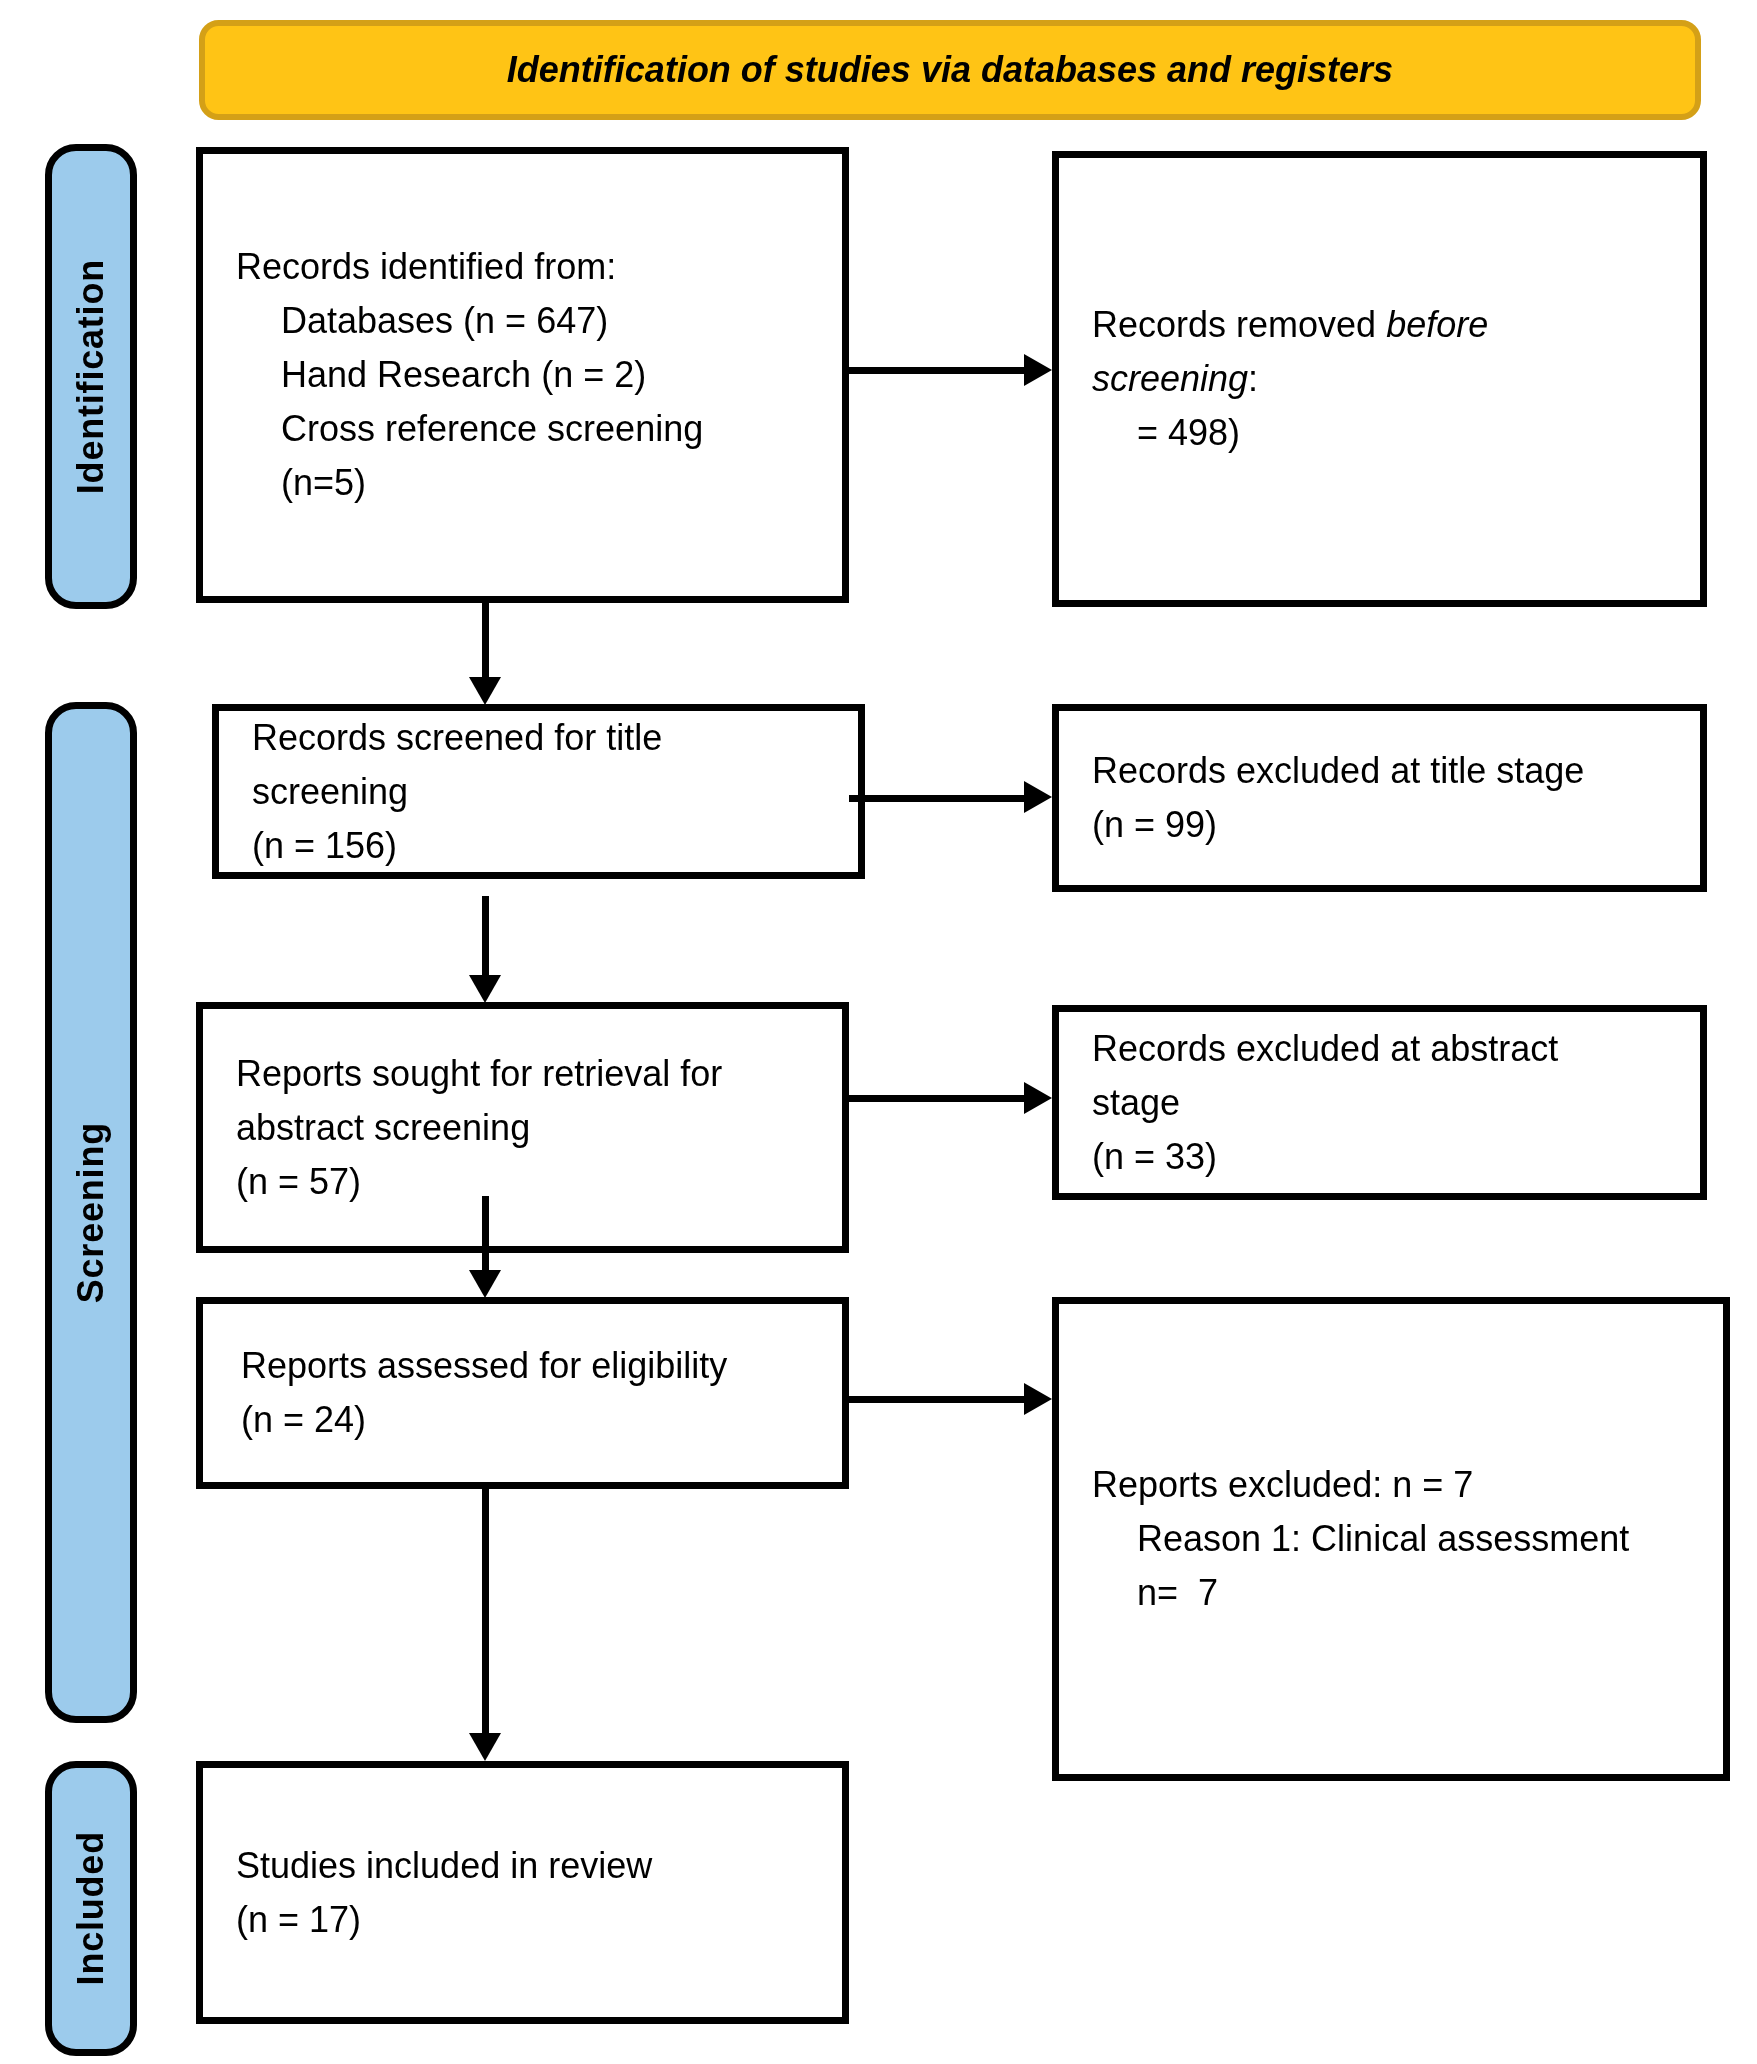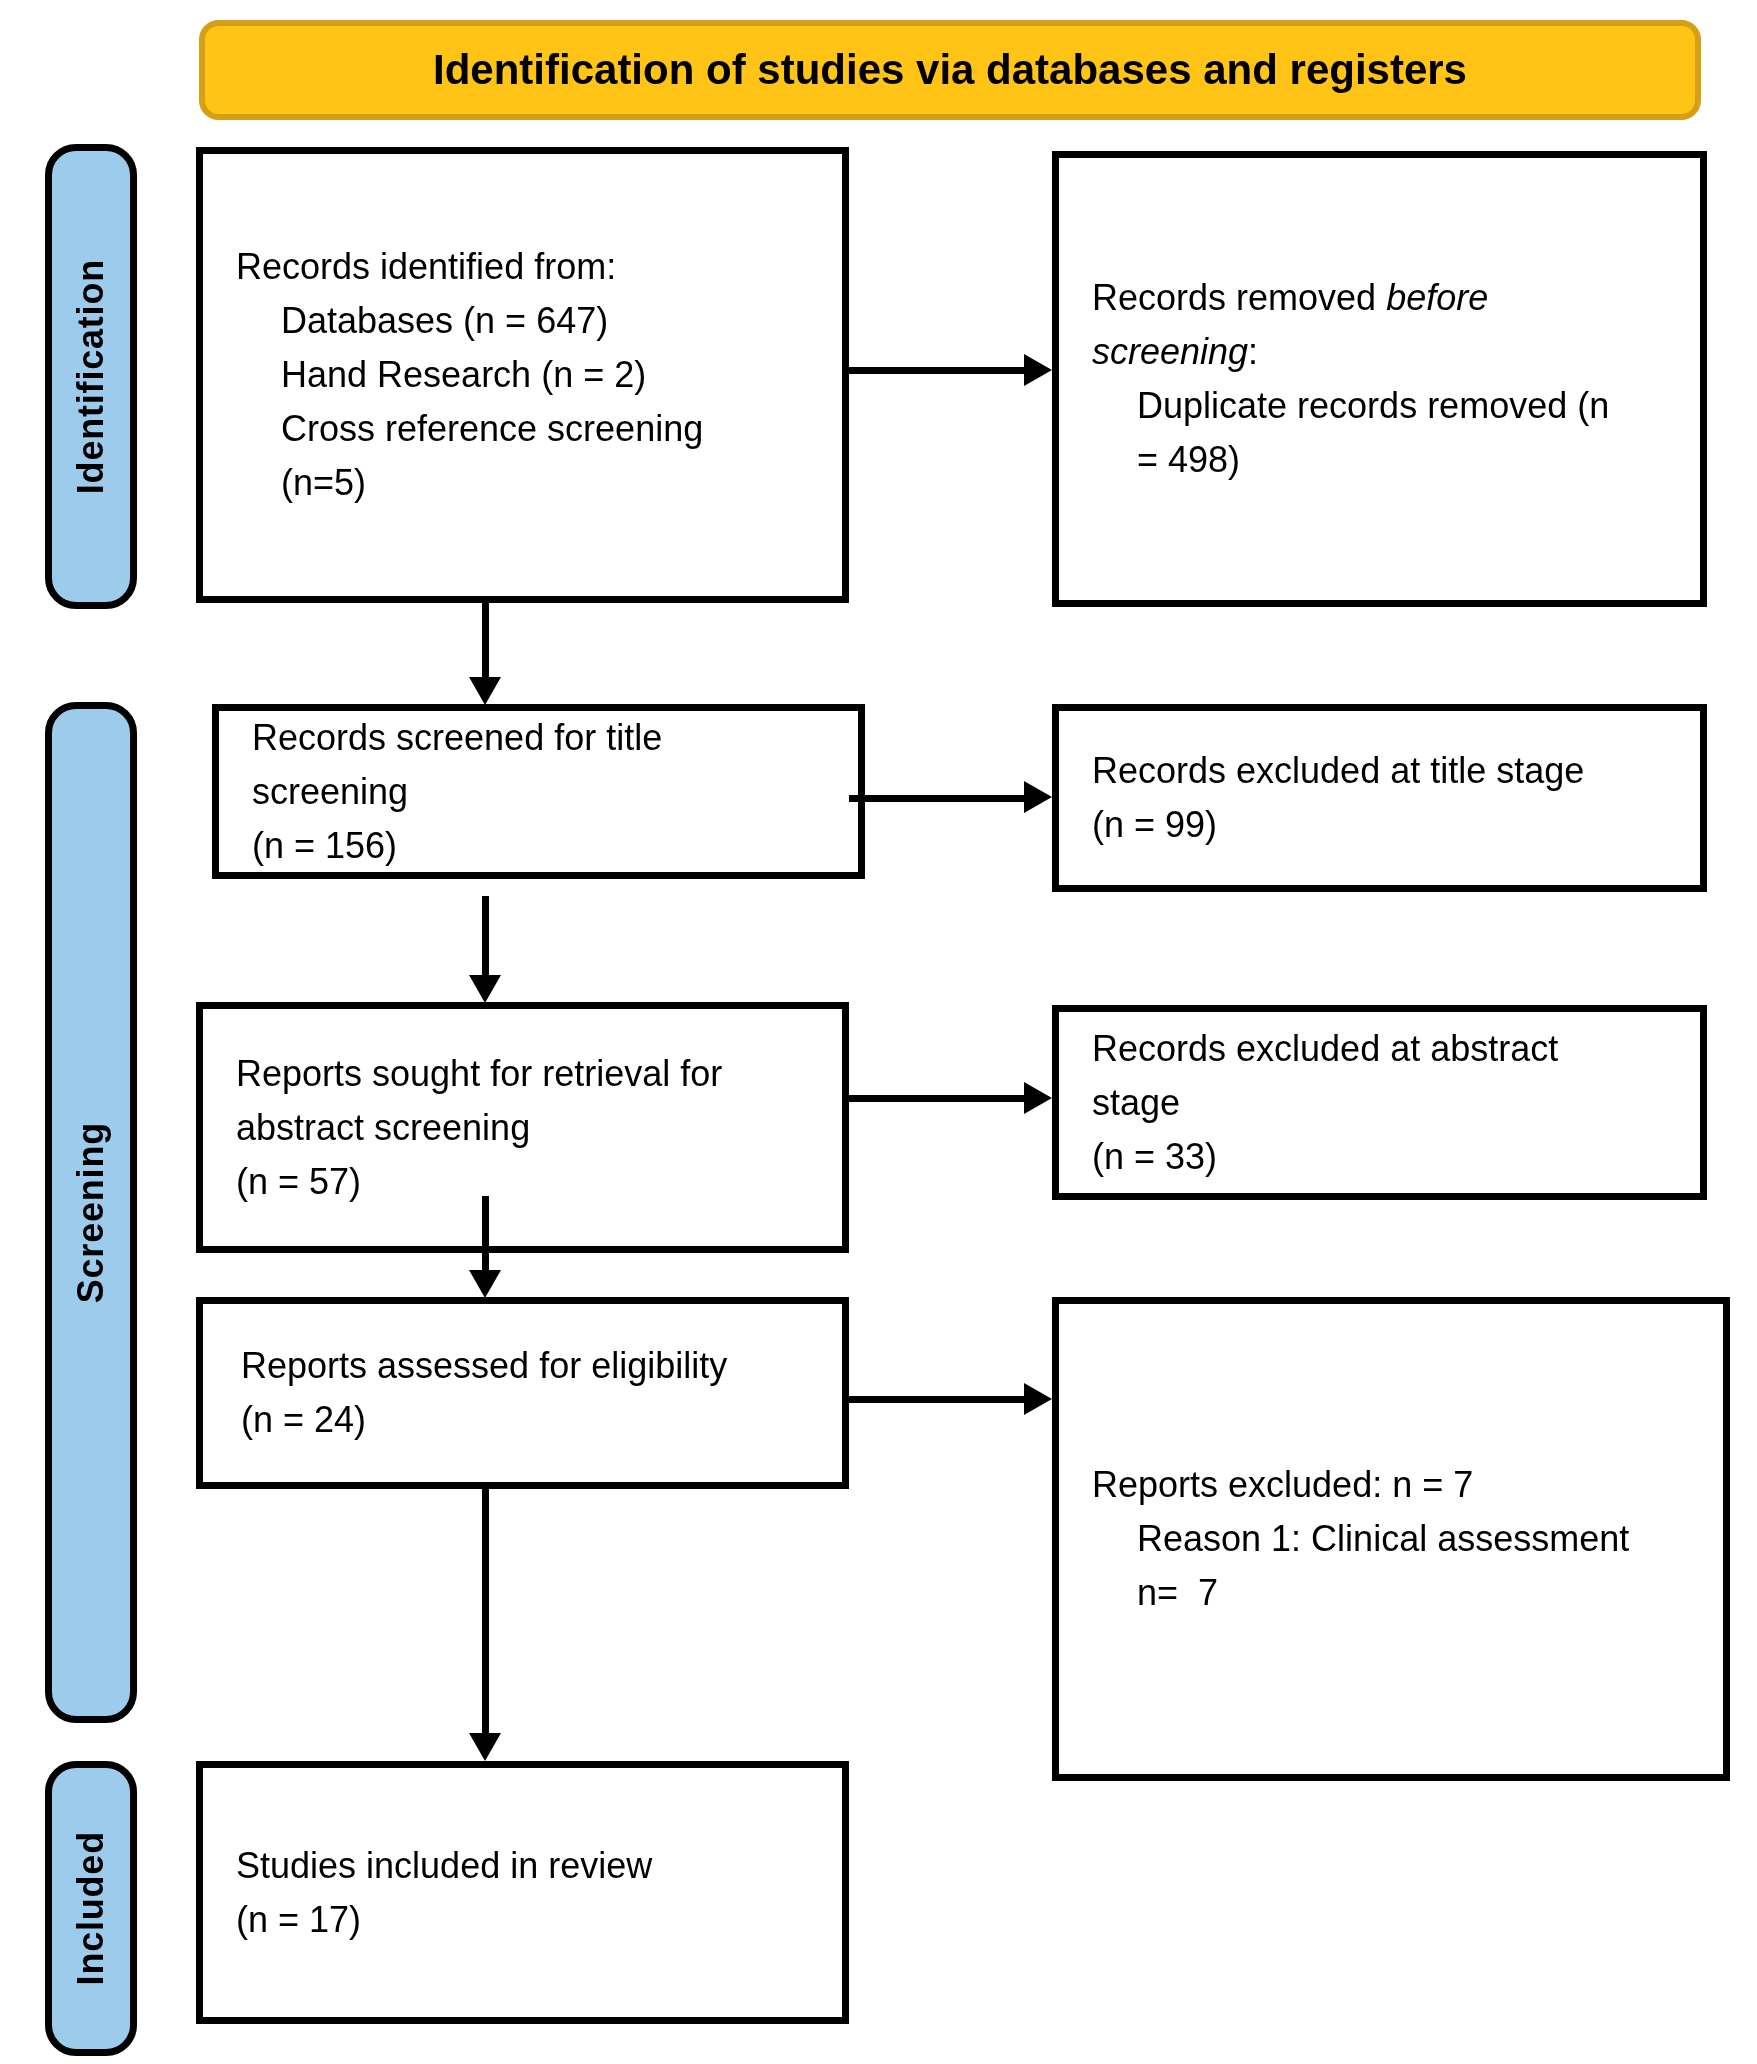--- a/index.html
+++ b/index.html
@@ -17,21 +17,21 @@
     color:#000;
   }
   .banner{
     position:absolute;left:199px;top:19.6px;width:1502px;height:100px;
     background:var(--banner-fill);
     border:6.5px solid var(--banner-border);
     border-radius:19.6px;
     display:flex;align-items:center;justify-content:center;
     box-sizing:border-box;
   }
-  .banner .t{font-size:42px;font-weight:bold;}
+  .banner .t{font-size:36px;font-weight:bold;font-style:italic;}
   .sidebar{
     position:absolute;left:45px;width:92px;
     background:var(--sidebar-fill);
     border:7.4px solid #000;
     border-radius:31px;
     box-sizing:border-box;
     display:flex;align-items:center;justify-content:center;
   }
   .sidebar .vt{
     writing-mode:vertical-rl;
@@ -93,21 +93,20 @@
     <div class="line">Records identified from:</div>
     <div class="line indent">Databases (n = 647)</div>
     <div class="line indent">Hand Research (n = 2)</div>
     <div class="line indent">Cross reference screening</div>
     <div class="line indent">(n=5)</div>
   </div>
 
   <div class="box" style="left:1052px;top:151px;width:655px;height:456px;">
     <div class="line"><span>Records removed </span><span class="it">before</span></div>
     <div class="line"><span class="it">screening</span><span>:</span></div>
-    <div class="line indent">Duplicate records removed (n</div>
     <div class="line indent">= 498)</div>
   </div>
 
   <div class="box" style="left:212px;top:704px;width:653px;height:175px;">
     <div class="line">Records screened for title</div>
     <div class="line">screening</div>
     <div class="line">(n = 156)</div>
   </div>
 
   <div class="box" style="left:1052px;top:704px;width:655px;height:188px;">

